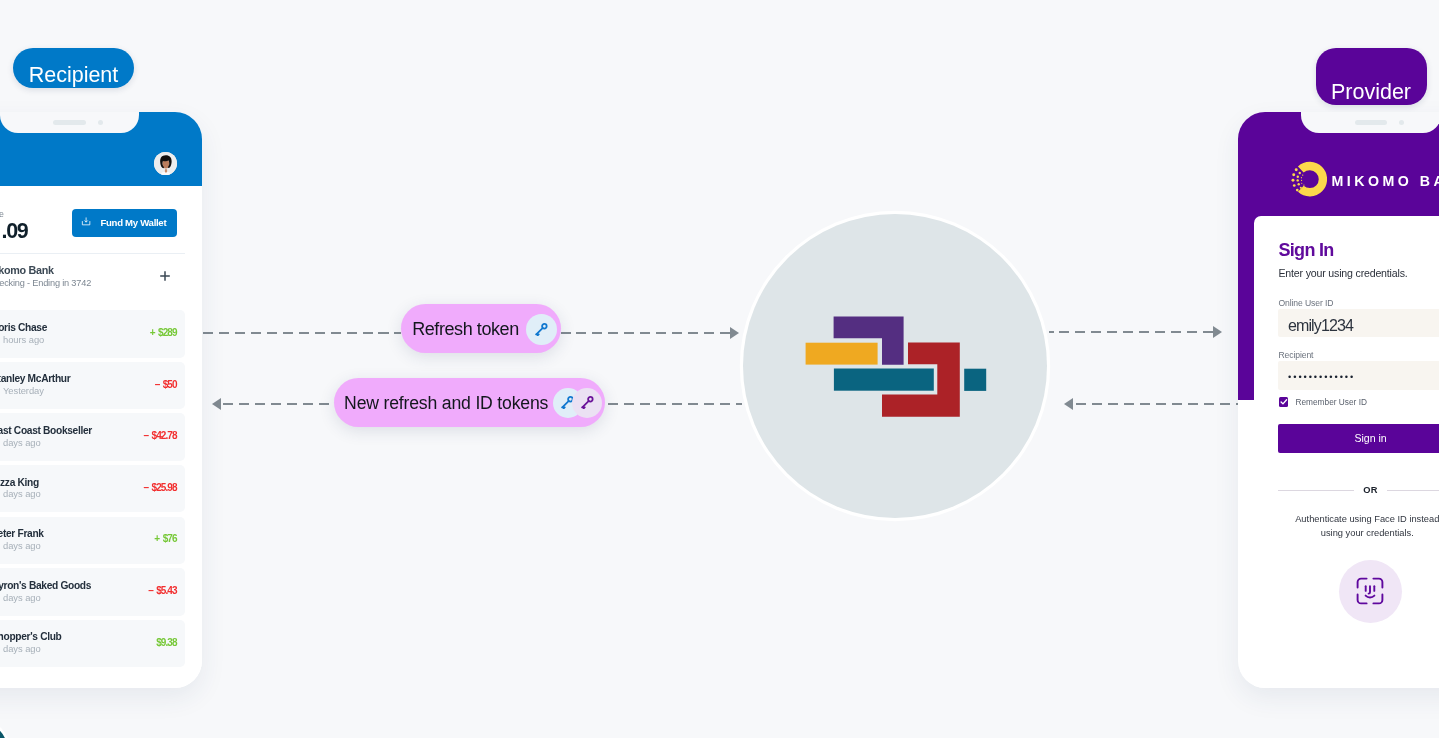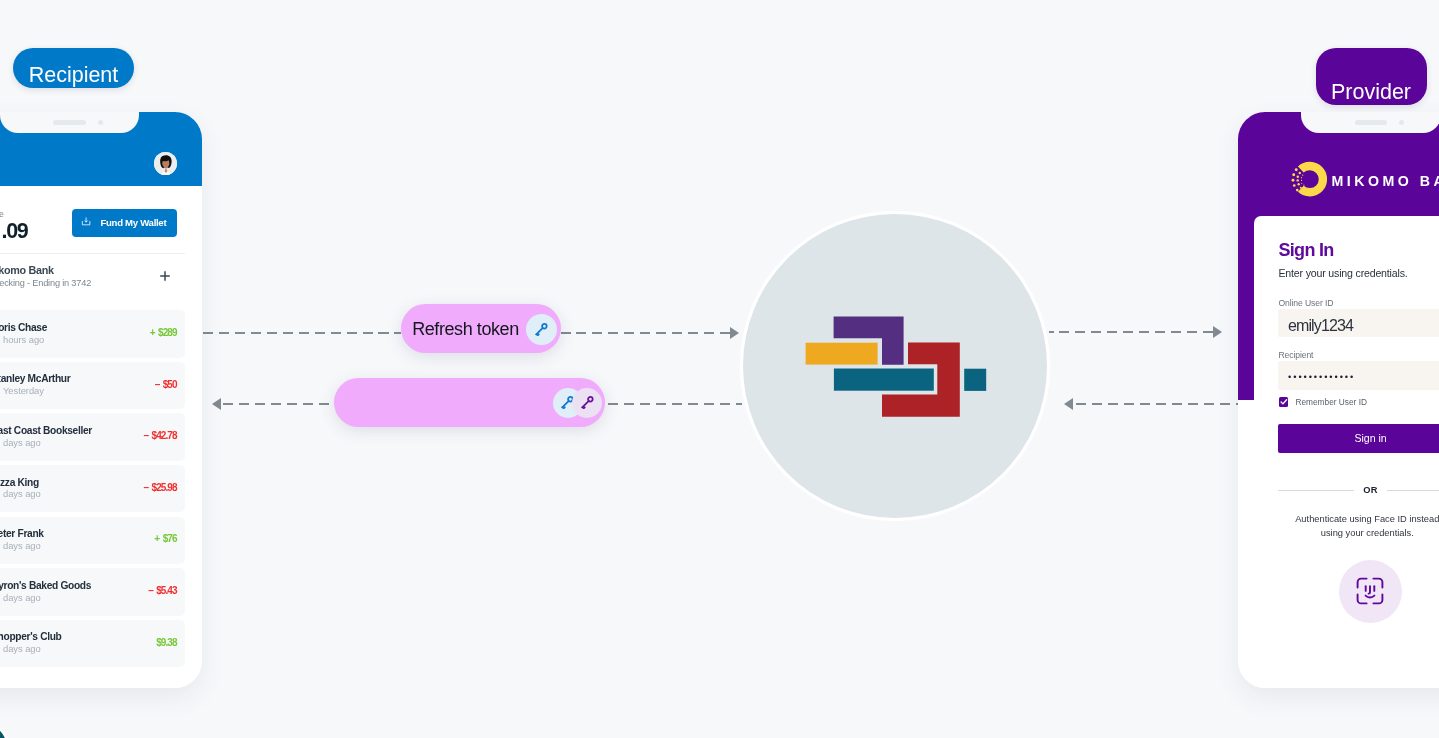--- a/index.html
+++ b/index.html
@@ -164,20 +164,21 @@
     <span class="keyc key-blue" id="kc-t1">
         <svg class="key-svg" viewBox="0 0 24 24" fill="none" stroke="#1178cf" stroke-width="3.3" stroke-linecap="round" stroke-linejoin="round">
           <circle cx="17.3" cy="6.0" r="4.2"></circle>
           <path d="M14.0,9.3 L2.4,20.9"></path>
           <path d="M2.4,20.9 H7.0"></path>
           <path d="M5.2,20.9 V23.3"></path>
         </svg>
       </span>
   </div>
   <div class="pill" id="pill-bottom">
+    <span class="txt">New refresh and ID tokens</span>
     <span class="keyc key-blue" id="kc-b1">
         <svg class="key-svg" viewBox="0 0 24 24" fill="none" stroke="#1178cf" stroke-width="3.3" stroke-linecap="round" stroke-linejoin="round">
           <circle cx="17.3" cy="6.0" r="4.2"></circle>
           <path d="M14.0,9.3 L2.4,20.9"></path>
           <path d="M2.4,20.9 H7.0"></path>
           <path d="M5.2,20.9 V23.3"></path>
         </svg>
       </span>
     <span class="keyc key-purple" id="kc-b2">
         <svg class="key-svg" viewBox="0 0 24 24" fill="none" stroke="#6a1399" stroke-width="3.3" stroke-linecap="round" stroke-linejoin="round">

